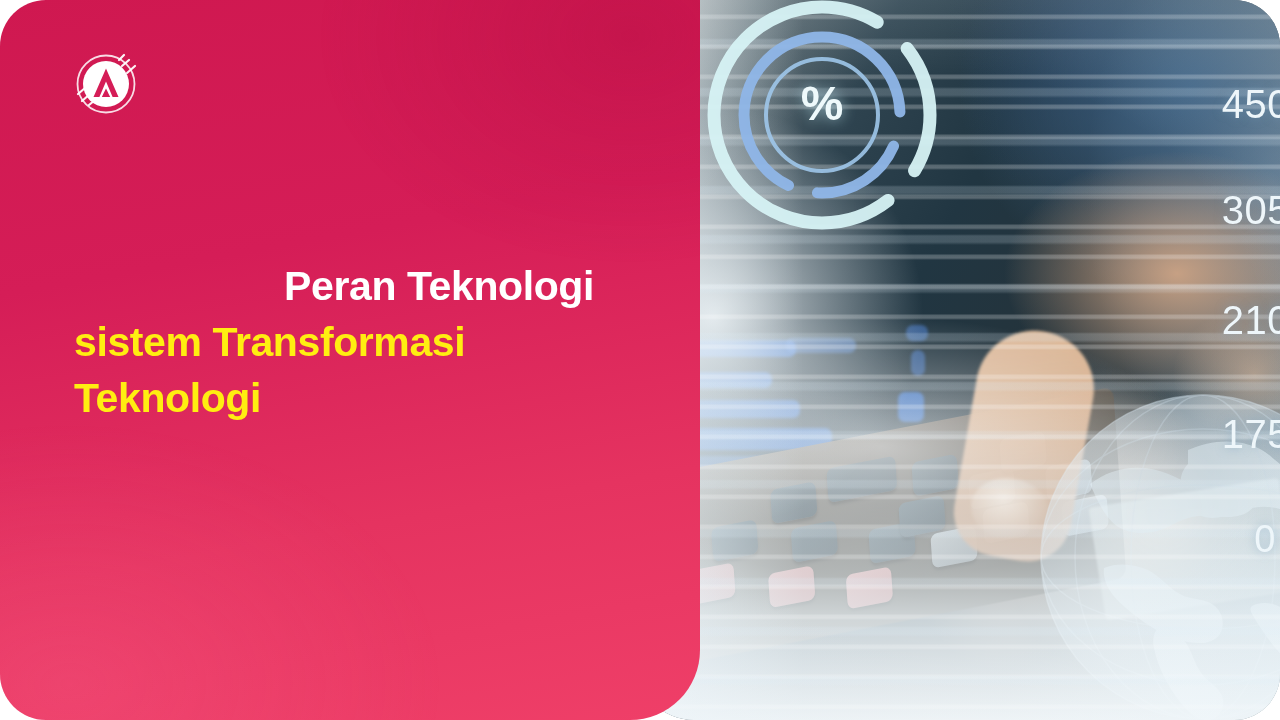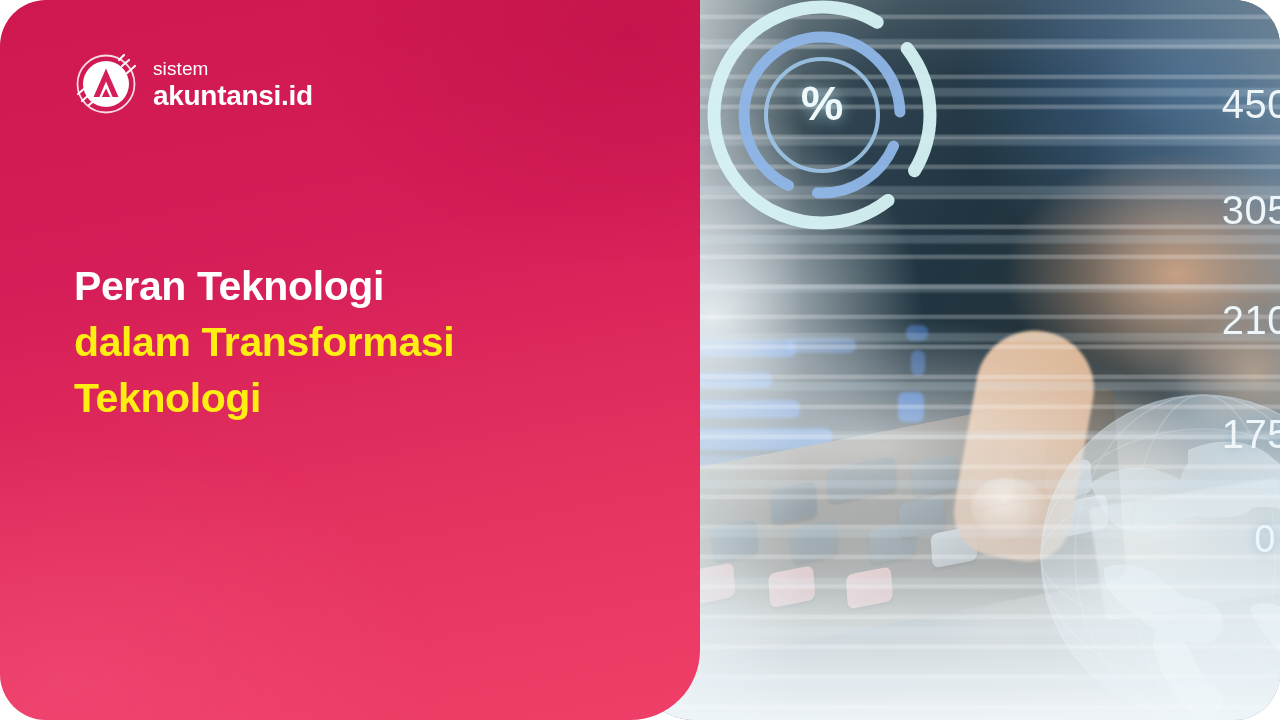--- a/index.html
+++ b/index.html
@@ -88,21 +88,21 @@
     width: 520px;
     z-index: 6;
   }
   .headline .line {
     font-size: 41px;
     font-weight: 700;
     line-height: 1.37;
     letter-spacing: -0.4px;
     white-space: nowrap;
   }
-  .line-white { color: #ffffff; }
+  .line-white { color: #ffffff; text-align: right; }
   .line-yellow { color: #ffee11; }
 
   
   .photo-panel {
     position: absolute;
     left: 636px;
     top: 0;
     width: 644px;
     height: 720px;
     border-radius: 58px 46px 46px 58px;
@@ -437,25 +437,21 @@
         </g>
 
         <circle cx="34" cy="34" r="28.5" fill="none" stroke="#ffffff" stroke-width="1.8" opacity="0.85"></circle>
 
         <circle cx="34" cy="34" r="23" fill="#ffffff"></circle>
 
         <path d="M34 18.5 L46.5 47 L40.6 47 L34 31.5 L27.4 47 L21.5 47 Z" fill="#d51d57"></path>
         <path d="M34 38.5 L38.2 47 L29.8 47 Z" fill="#d51d57"></path>
       </svg>
     </div>
-    <div class="logo-words">
-      <span class="logo-word-top">sistem</span>
-      <span class="logo-word-bottom">akuntansi.id</span>
-    </div>
   </div>
 
   <div class="headline">
     <div class="line line-white">Peran Teknologi</div>
-    <div class="line line-yellow">dalam Transformasi</div>
+    <div class="line line-yellow">sistem Transformasi</div>
     <div class="line line-yellow">Teknologi</div>
   </div>
 
 </div>
 
 </body></html>

